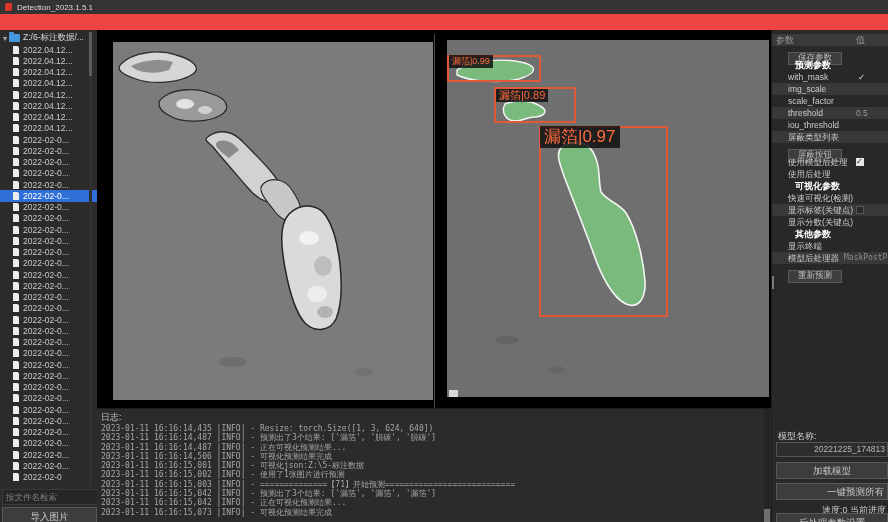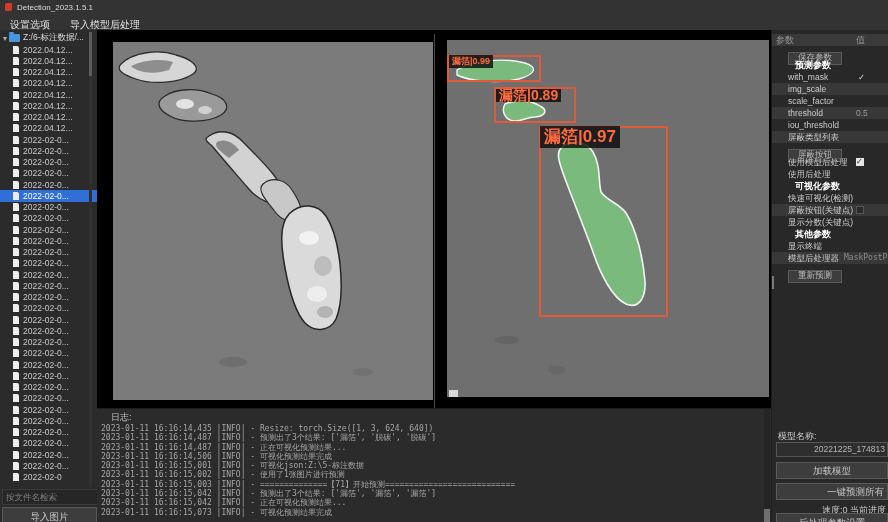--- a/index.html
+++ b/index.html
@@ -29,30 +29,30 @@
   #import-btn{position:absolute;left:2px;top:477px;width:93px;height:18px;background:#3d3d3d;border:1px solid #585858;
               color:#c8c8c8;font-size:9.5px;text-align:center;line-height:17px;}
   
   #center{position:absolute;left:97px;top:30px;width:674px;height:492px;}
   #images{position:absolute;left:0;top:0;width:674px;height:378px;background:#000;overflow:hidden;}
   #left-image{position:absolute;left:16px;top:12px;width:320px;height:358px;}
   #panel-divider{position:absolute;left:337px;top:4px;width:1px;height:374px;background:#4a4a4a;}
   #right-image{position:absolute;left:350px;top:10px;width:322px;height:357px;}
   #img-scroll-corner{position:absolute;left:352px;top:360px;width:9px;height:7px;background:#d8d8d8;}
   .det-box{position:absolute;border:2px solid #e05a3a;box-sizing:border-box;}
-  .det-label{position:absolute;background:rgba(12,12,12,.82);color:#ff6b3d;font-weight:bold;white-space:nowrap;}
+  .det-label{position:absolute;background:rgba(12,12,12,.82);color:#ff6b3d;font-weight:normal;white-space:nowrap;}
   #det1-box{left:350px;top:25px;width:94px;height:27px;}
   #det1-label{left:352px;top:25px;height:13px;line-height:13px;font-size:9px;padding:0 3px;}
   #det2-box{left:397px;top:57px;width:82px;height:36px;}
-  #det2-label{left:399px;top:59px;height:13px;line-height:13px;font-size:14px;padding:0 3px;}
+  #det2-label{left:399px;top:59px;height:13px;line-height:13px;font-size:11px;padding:0 3px;}
   #det3-box{left:442px;top:96px;width:129px;height:191px;}
   #det3-label{left:443px;top:96px;height:22px;line-height:22px;font-size:17px;padding:0 4px;}
   
   #log{position:absolute;left:0;top:378px;width:674px;height:114px;background:#2b2b2b;border-top:1px solid #1e1e1e;overflow:hidden;}
-  #log-title{position:absolute;left:14px;top:2px;font-size:9px;color:#c0c0c0;}
+  #log-title{position:absolute;left:4px;top:2px;font-size:9px;color:#c0c0c0;}
   #log-lines{position:absolute;left:4px;top:15px;width:655px;}
   .log-line{font-family:"DejaVu Sans Mono","Liberation Mono",monospace;font-size:8px;line-height:9.3px;
             color:#a6a6a6;white-space:pre;overflow:hidden;}
   #log-scrollbar{position:absolute;right:1px;top:0;width:6px;height:114px;background:#242424;}
   #log-scroll-thumb{position:absolute;left:0;bottom:1px;width:6px;height:13px;background:#6f6f6f;}
   
   #rightpanel{position:absolute;left:771px;top:30px;width:117px;height:492px;background:#282828;border-left:1px solid #1d1d1d;overflow:hidden;box-sizing:border-box;}
   #params-header{position:absolute;left:0;top:4px;width:117px;height:12px;background:#3a3a3a;}
   #params-header span{position:absolute;top:0;height:29px;line-height:12px;font-size:9px;color:#9b9b9b;}
   #col-param{left:4px;} #col-value{left:84px;}
@@ -84,21 +84,20 @@
 </head>
 <body>
 
 <div id="app">
 
   <div id="titlebar">
     <div id="app-logo"></div>
     <div id="app-title">Detection_2023.1.5.1</div>
   </div>
 
-  <div id="menubar"><span class="menu-item">设置选项</span><span class="menu-item">导入模型后处理</span></div>
 
   <div id="sidebar">
     <div id="tree">
       <div id="tree-root">
         <span id="tree-caret">▾</span>
         <span id="folder-ico"></span>
         <span>Z:/6-标注数据/...</span>
       </div>
       <div id="tree-items">
           <div class="tree-item">
@@ -340,21 +339,21 @@
         <div class="p-row shade"><span>img_scale</span></div>
         <div class="p-row"><span>scale_factor</span></div>
         <div class="p-row shade"><span>threshold</span><span class="p-value">0.5</span></div>
         <div class="p-row"><span>iou_threshold</span></div>
         <div class="p-row shade"><span>屏蔽类型列表</span></div>
         <div class="p-btnrow"><span class="p-btn">屏蔽按钮</span></div>
         <div class="p-row"><span>使用模型后处理</span><span class="p-check checked"></span></div>
         <div class="p-row"><span>使用后处理</span></div>
         <div class="p-section">可视化参数</div>
         <div class="p-row"><span>快速可视化(检测)</span></div>
-        <div class="p-row shade"><span>屏蔽按钮(关键点)</span><span class="p-check unchecked"></span></div>
+        <div class="p-row shade"><span>显示标签(关键点)</span><span class="p-check unchecked"></span></div>
         <div class="p-row"><span>显示分数(关键点)</span></div>
         <div class="p-section">其他参数</div>
         <div class="p-row"><span>显示终端</span></div>
         <div class="p-row shade"><span>模型后处理器</span><span class="p-value wide">MaskPostPro</span></div>
         <div class="p-btnrow"><span class="p-btn">重新预测</span></div>
       </div>
     <div id="panel-scroll-thumb"></div>
 
     <div id="model-label">模型名称:</div>
     <div id="model-field">20221225_174813</div>

